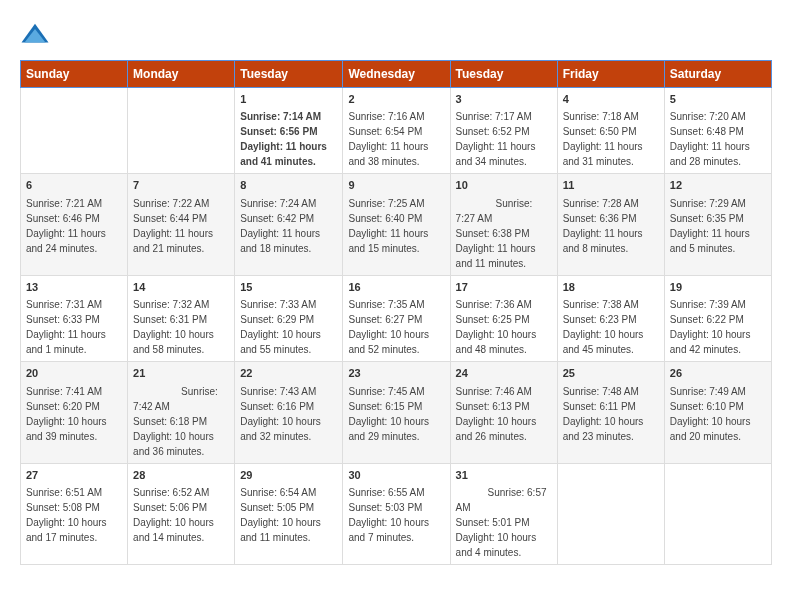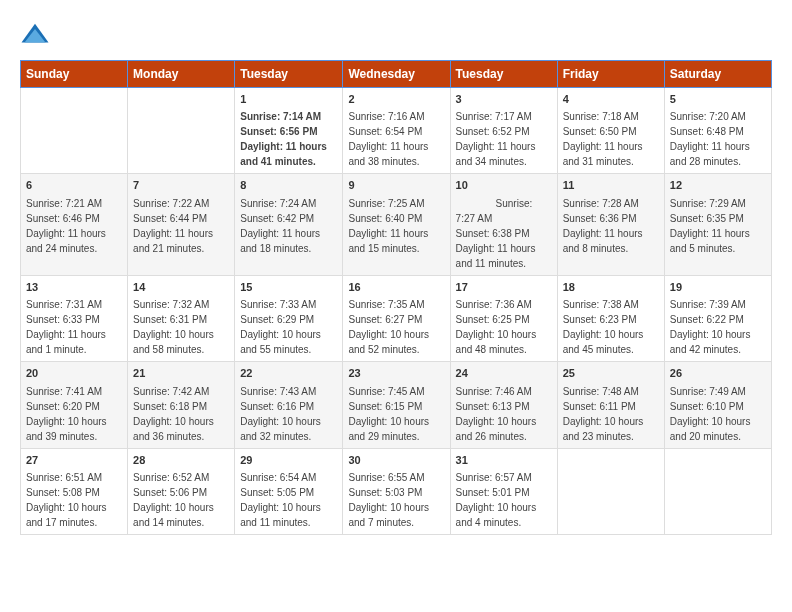--- a/index.html
+++ b/index.html
@@ -192,21 +192,21 @@
 Sunset: 6:23 PM
 Daylight: 10 hours and 45 minutes.</span></td>
         <td><span class="day-num">19</span><span class="day-info" style="white-space: pre-line;">Sunrise: 7:39 AM
 Sunset: 6:22 PM
 Daylight: 10 hours and 42 minutes.</span></td>
       </tr>
       <tr>
         <td><span class="day-num">20</span><span class="day-info" style="white-space: pre-line;">Sunrise: 7:41 AM
 Sunset: 6:20 PM
 Daylight: 10 hours and 39 minutes.</span></td>
-        <td><span class="day-num">21</span><span class="day-info" style="white-space: pre-line;">Sunrise: 7:42 AM
+        <td><span class="day-num">21</span><span class="day-info" style="white-space: pre-line; margin-left: 48px;">Sunrise: 7:42 AM
 Sunset: 6:18 PM
 Daylight: 10 hours and 36 minutes.</span></td>
         <td><span class="day-num">22</span><span class="day-info" style="white-space: pre-line;">Sunrise: 7:43 AM
 Sunset: 6:16 PM
 Daylight: 10 hours and 32 minutes.</span></td>
         <td><span class="day-num">23</span><span class="day-info" style="white-space: pre-line; text-align: right;">Sunrise: 7:45 AM
 Sunset: 6:15 PM
 Daylight: 10 hours and 29 minutes.</span></td>
         <td><span class="day-num">24</span><span class="day-info" style="white-space: pre-line;">Sunrise: 7:46 AM
 Sunset: 6:13 PM
@@ -224,20 +224,20 @@
 Daylight: 10 hours and 17 minutes.</span></td>
         <td><span class="day-num">28</span><span class="day-info" style="white-space: pre-line;">Sunrise: 6:52 AM
 Sunset: 5:06 PM
 Daylight: 10 hours and 14 minutes.</span></td>
         <td><span class="day-num">29</span><span class="day-info" style="white-space: pre-line;">Sunrise: 6:54 AM
 Sunset: 5:05 PM
 Daylight: 10 hours and 11 minutes.</span></td>
         <td><span class="day-num">30</span><span class="day-info" style="white-space: pre-line;">Sunrise: 6:55 AM
 Sunset: 5:03 PM
 Daylight: 10 hours and 7 minutes.</span></td>
-        <td><span class="day-num">31</span><span class="day-info" style="white-space: pre-line;">Sunrise: 6:57 AM
+        <td><span class="day-num">31</span><span class="day-info" style="white-space: pre-line; margin-left: 32px;">Sunrise: 6:57 AM
 Sunset: 5:01 PM
 Daylight: 10 hours and 4 minutes.</span></td>
         <td></td>
         <td></td>
       </tr>
     </tbody>
 </table>
 
 </body></html>

